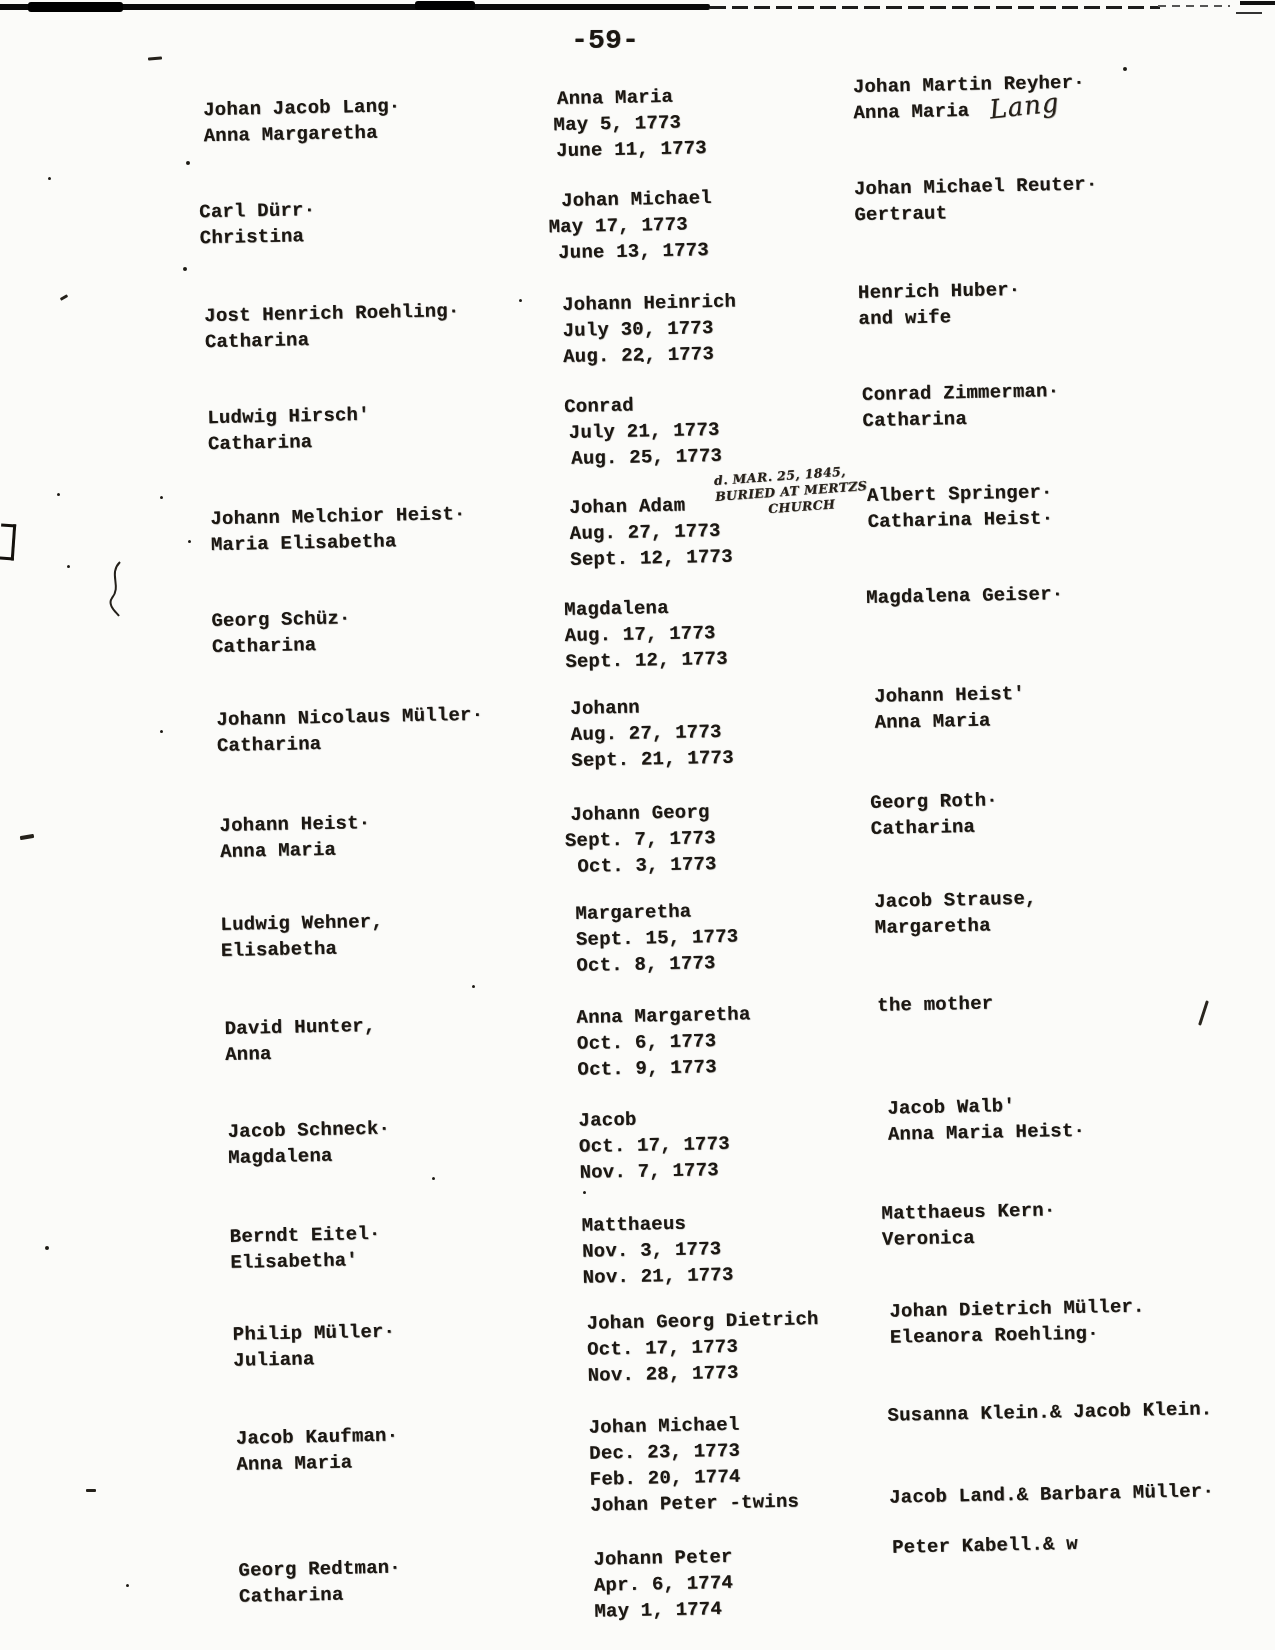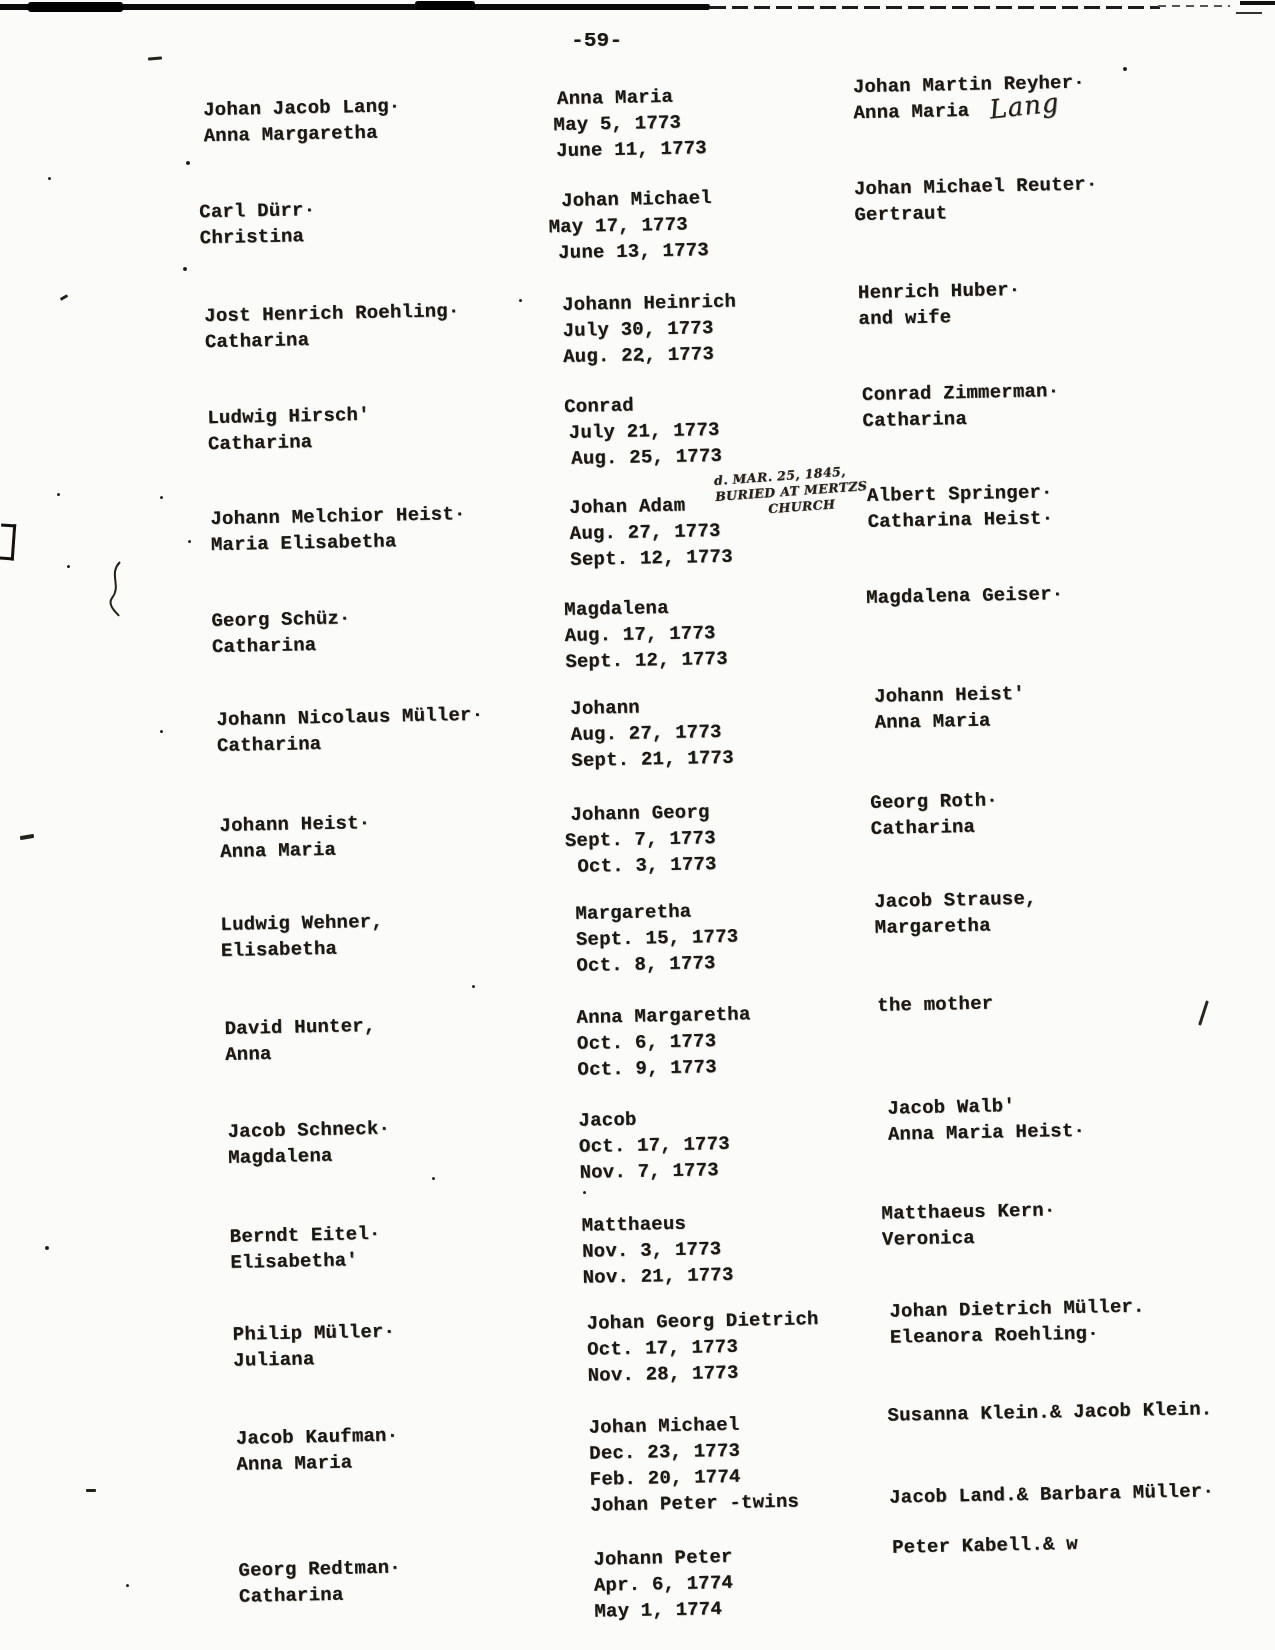--- a/index.html
+++ b/index.html
@@ -7,21 +7,21 @@
     position:relative; width:1275px; height:1650px;
     background:#fbfbf9; overflow:hidden;
     font-family:"Liberation Mono","DejaVu Sans Mono",monospace;
     color:#1b1712;
   }
   .typew {
     font-weight:700; font-size:19px; line-height:26px;
     letter-spacing:0.2px; white-space:pre;
     text-shadow:0.5px 0.4px 0.7px rgba(28,22,16,0.55);
   }
-  .pagenum { position:absolute; left:571px; top:28px; font-size:21px; }
+  .pagenum { position:absolute; left:571px; top:28px; font-size:28px; }
   .rotated {
     position:absolute; left:0; top:0; width:1275px; height:1650px;
     transform:rotate(-1.15deg); transform-origin:560px 0px;
   }
   .col { position:absolute; }
   .line { display:block; position:relative; }
   .hand {
     font-family:"DejaVu Serif",serif; font-style:italic; font-weight:400;
     color:#262019; white-space:pre;
   }

